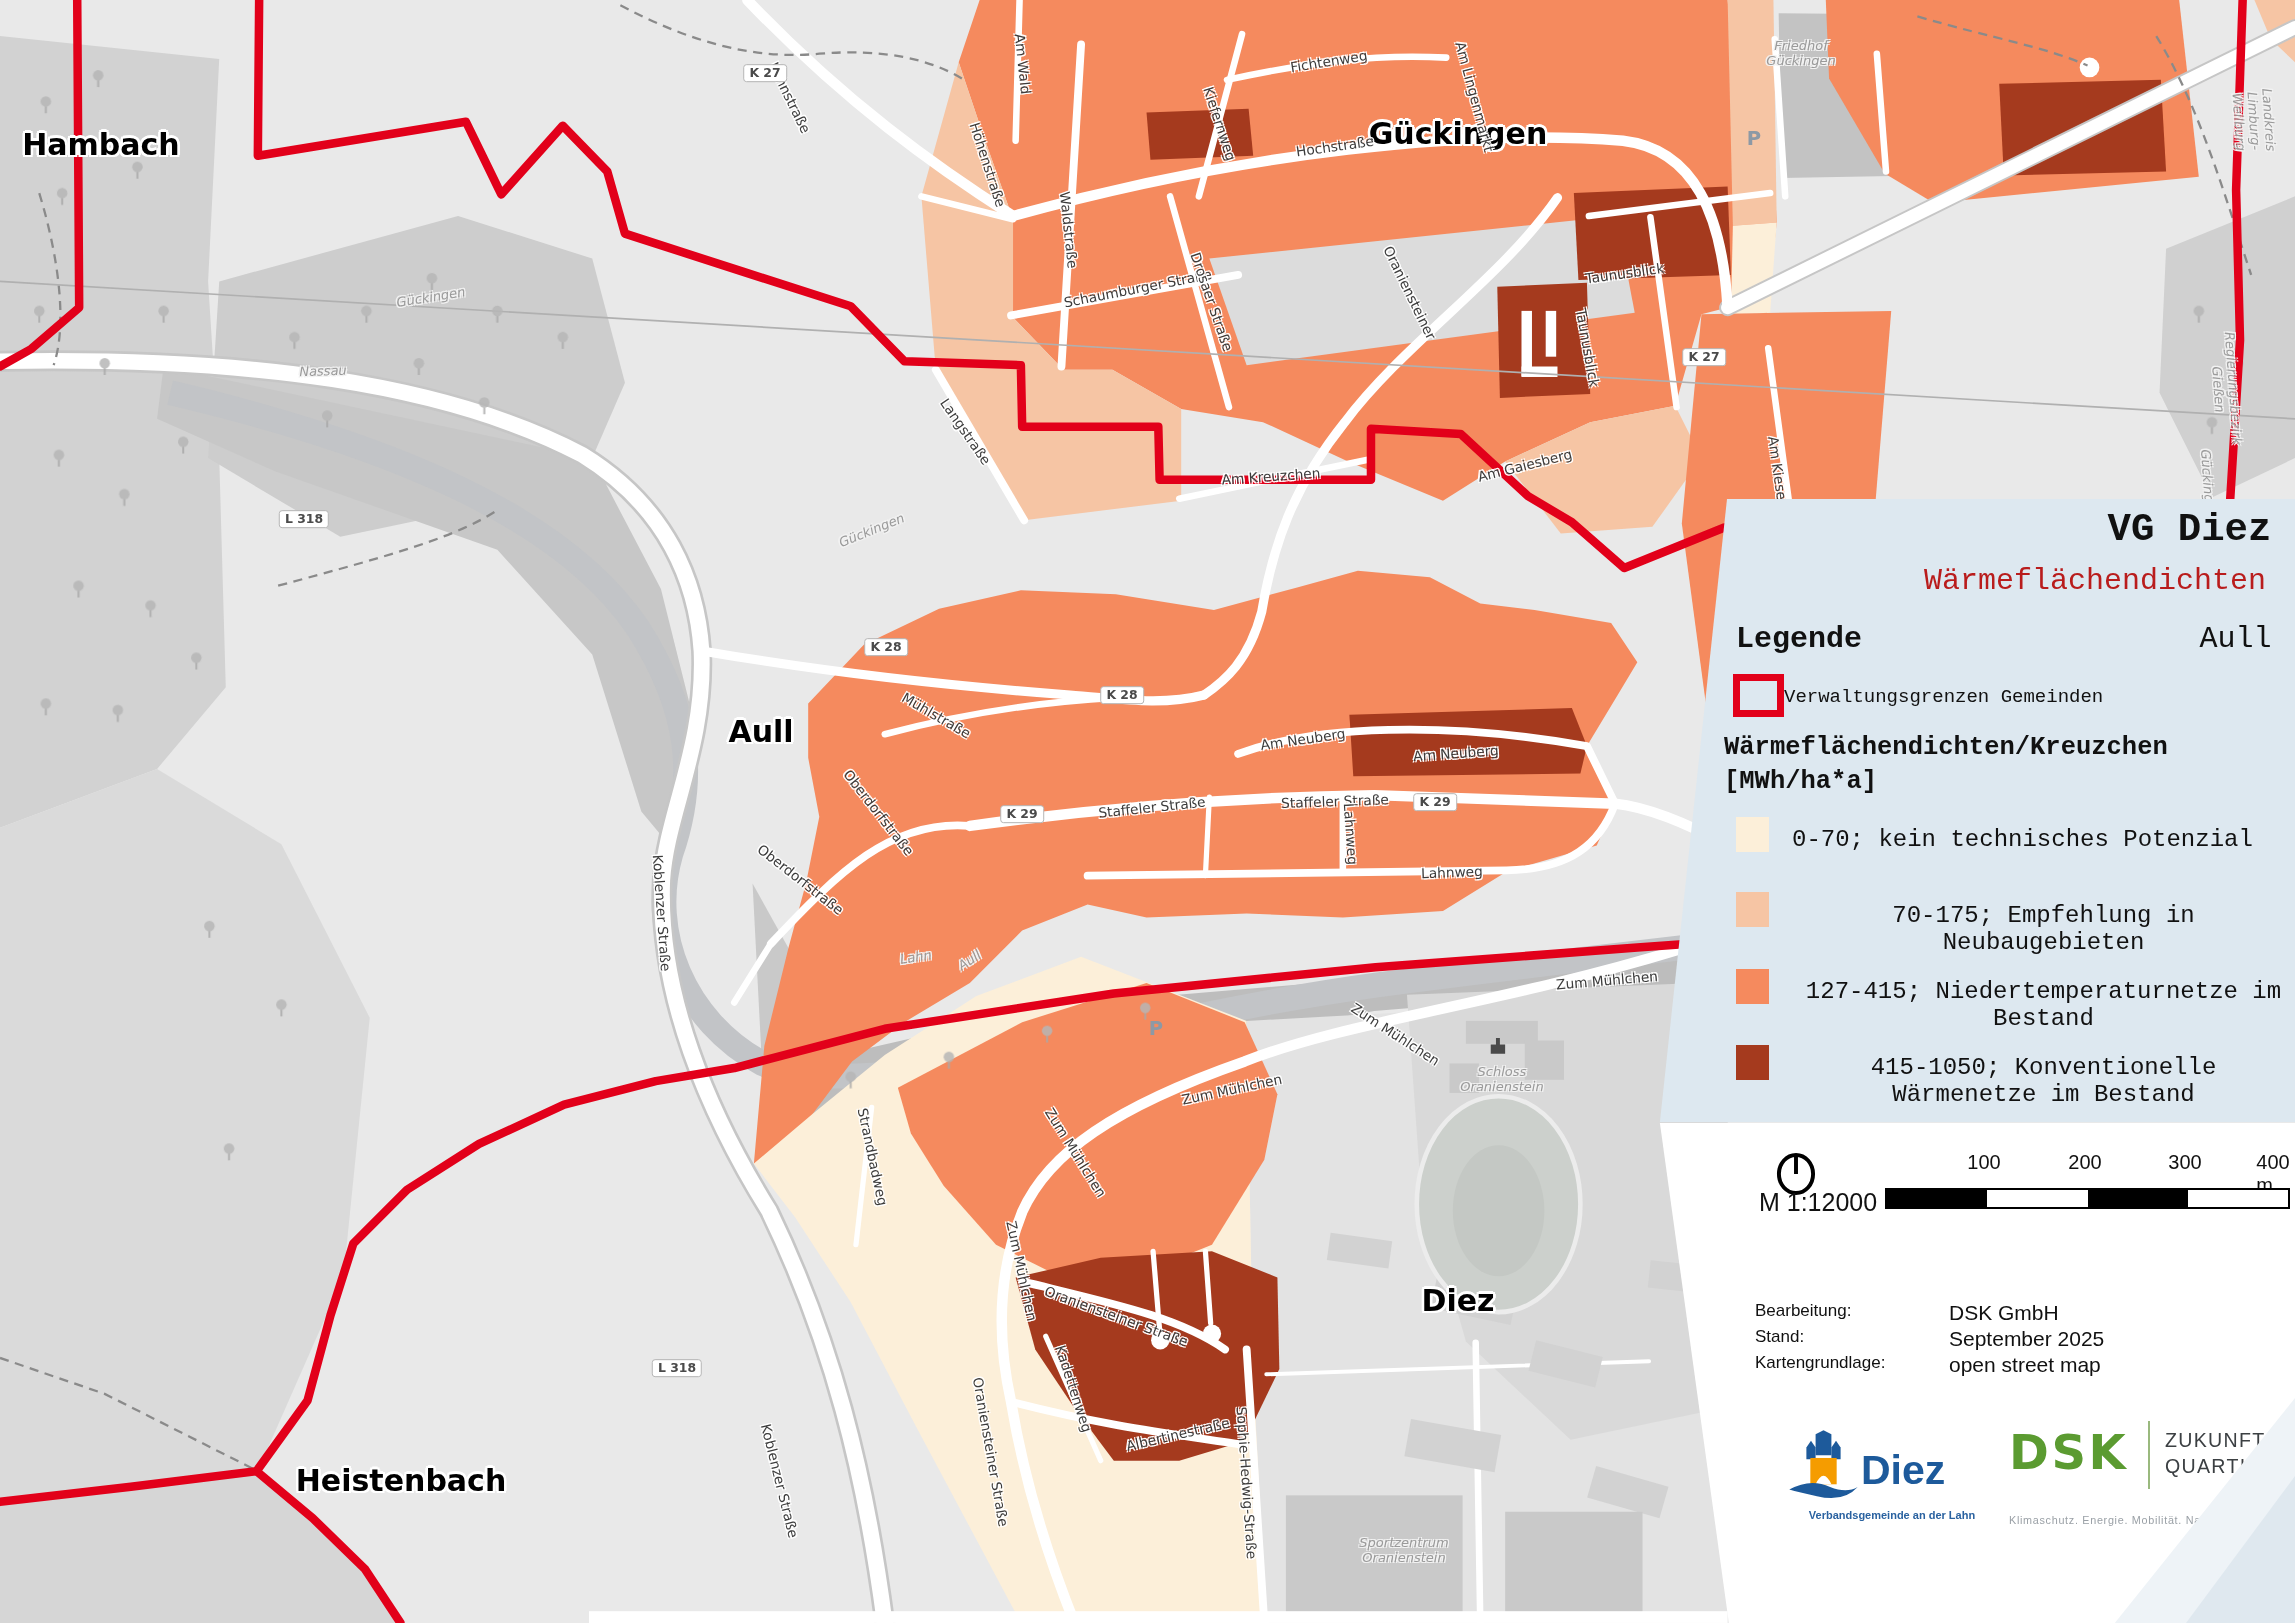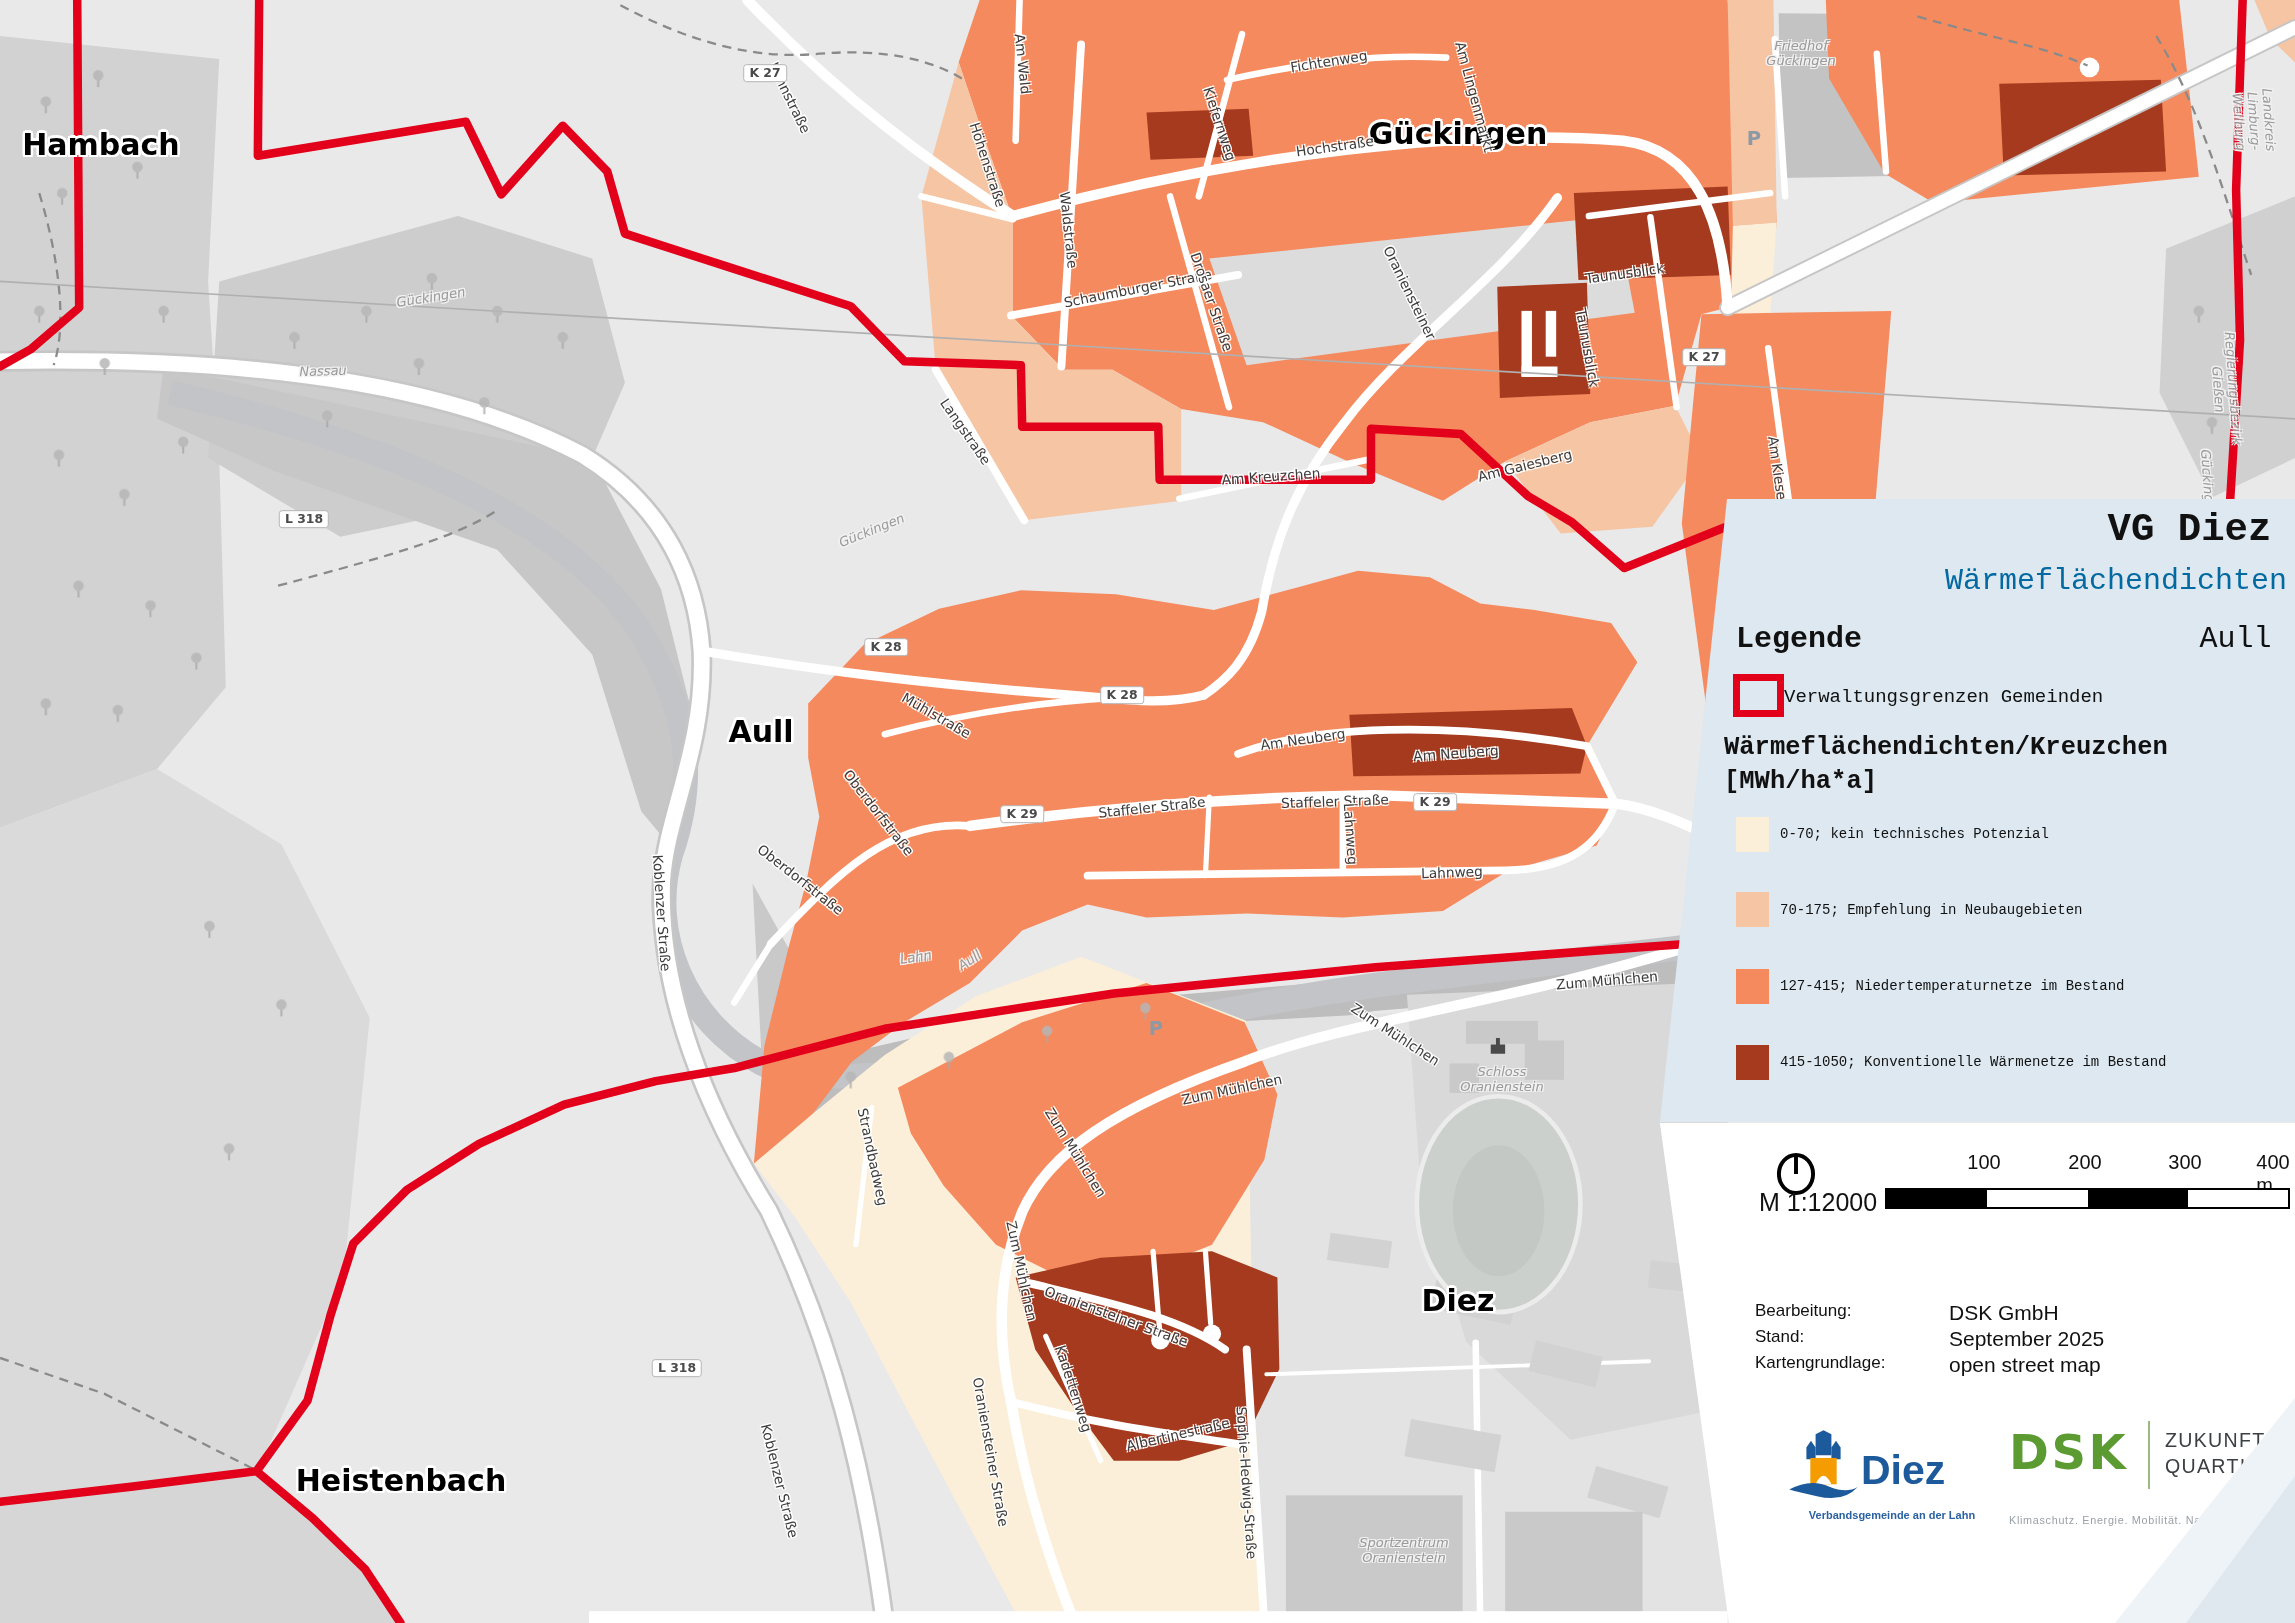--- a/index.html
+++ b/index.html
@@ -17,29 +17,29 @@
          text-shadow:-1.3px -1.3px 0 #f2f2f2,1.3px -1.3px 0 #f2f2f2,-1.3px 1.3px 0 #f2f2f2,1.3px 1.3px 0 #f2f2f2;}
   .shield{font-family:"DejaVu Sans",sans-serif;font-size:12.4px;font-weight:bold;color:#4a4a4a;
          background:#fff;border:1.3px solid #b5b5b5;border-radius:3.3px;padding:0.7px 5.2px;}
   .picon{font-family:"DejaVu Sans",sans-serif;font-weight:bold;font-size:19.6px;color:#8d99a5;}
 
   
   #legend-panel{position:absolute;left:1656px;top:499px;width:639px;height:623px;
     background:#dde8f0;clip-path:polygon(71px 0,639px 0,639px 623px,3.9px 623px);font-family:Liberation Mono, monospace;}
   #legend-panel *{position:absolute;}
   .lp-title{right:23.6px;top:9.2px;font-size:39px;font-weight:bold;color:#111;}
-  .lp-sub{right:8px;top:65px;font-size:30px;color:#0369a1;}
+  .lp-sub{right:29px;top:65px;font-size:30px;color:#b91c1c;}
   .lp-area{right:23.6px;top:123px;font-size:30px;color:#111;}
   .lp-legende{left:80px;top:123px;font-size:30px;font-weight:bold;color:#111;}
   .lp-bswatch{left:77px;top:175px;width:37px;height:29px;border:7.2px solid #e2001a;background:transparent;}
   .lp-blabel{left:128px;top:187px;font-size:19px;color:#111;}
   .lp-dh1{left:68px;top:234px;font-size:25.5px;font-weight:bold;color:#111;}
   .lp-dh2{left:68px;top:268px;font-size:25.5px;font-weight:bold;color:#111;}
   .lp-item-sw{width:33px;height:35px;left:80px;}
-  .lp-item-tx{left:124px;font-size:14px;color:#111;}
+  .lp-item-tx{left:136px;font-size:24px;color:#111;text-align:center;}
 
   
   #info-panel{position:absolute;left:1656px;top:1123px;width:639px;height:501px;
     background:#ffffff;clip-path:polygon(3.9px 0,639px 0,639px 501px,73px 501px);}
   #info-panel .abs{position:absolute;}
   .tick{position:absolute;top:27.5px;transform:translateX(-50%);font-size:20px;color:#111;}
   #scalebar{position:absolute;left:229px;top:65px;width:401px;height:17px;border:2px solid #000;
             display:flex;}
   #scalebar .seg{flex:1 1 0;height:100%;}
   .scaletext{left:103px;top:65px;font-size:25px;color:#111;}

